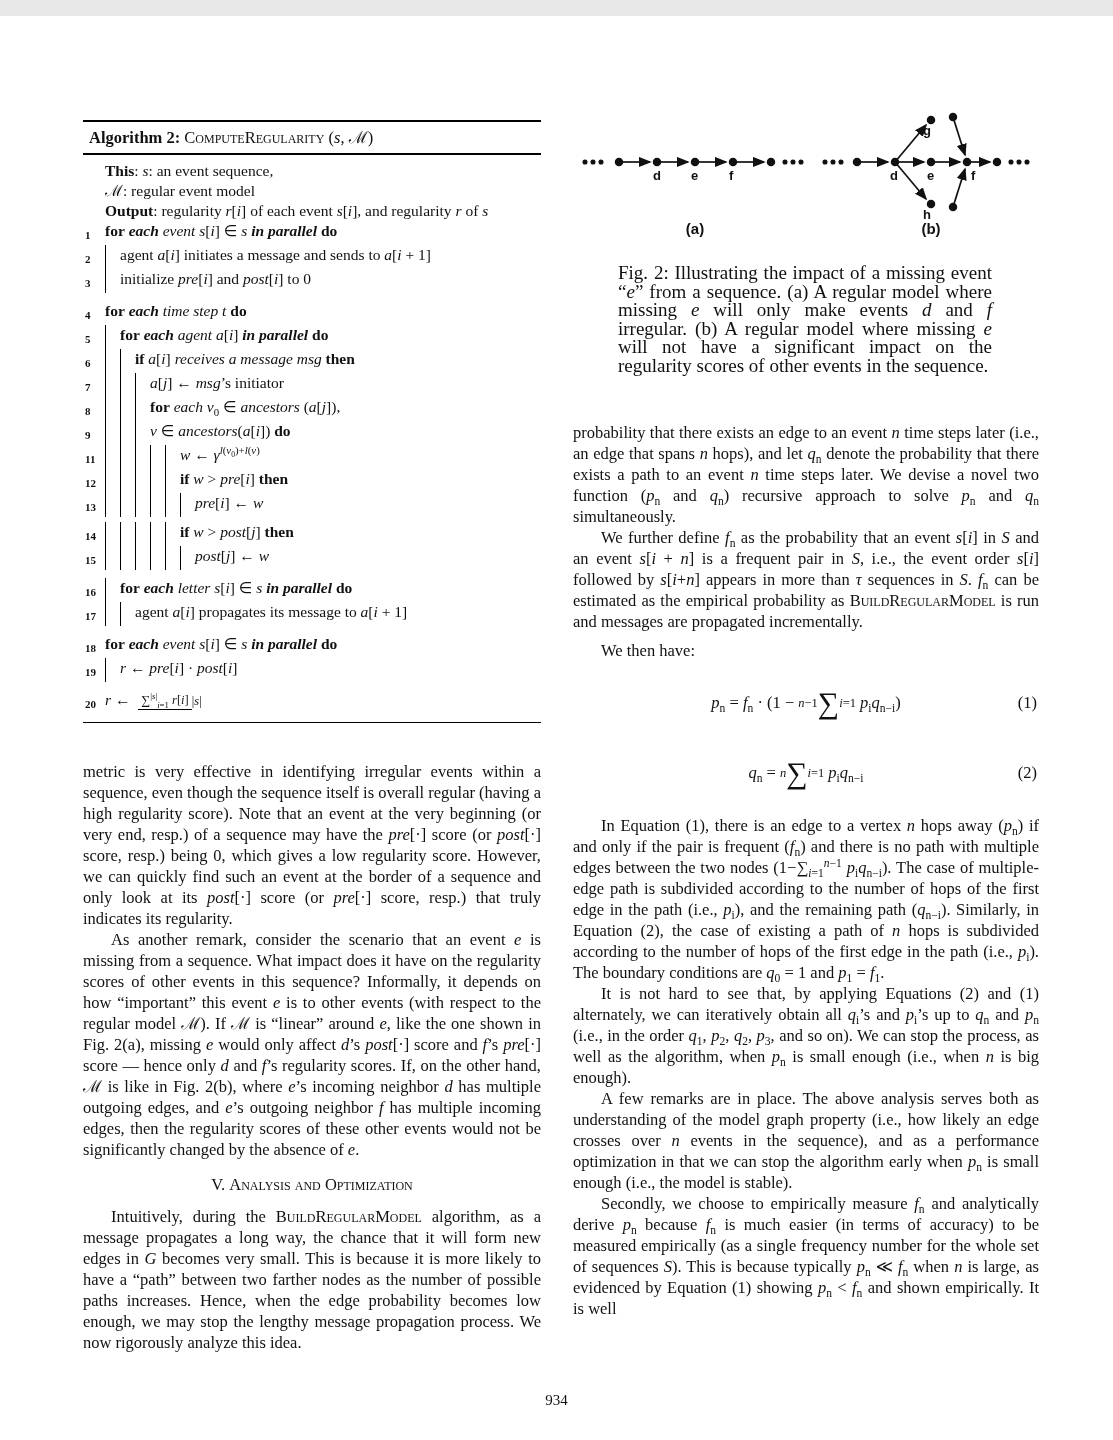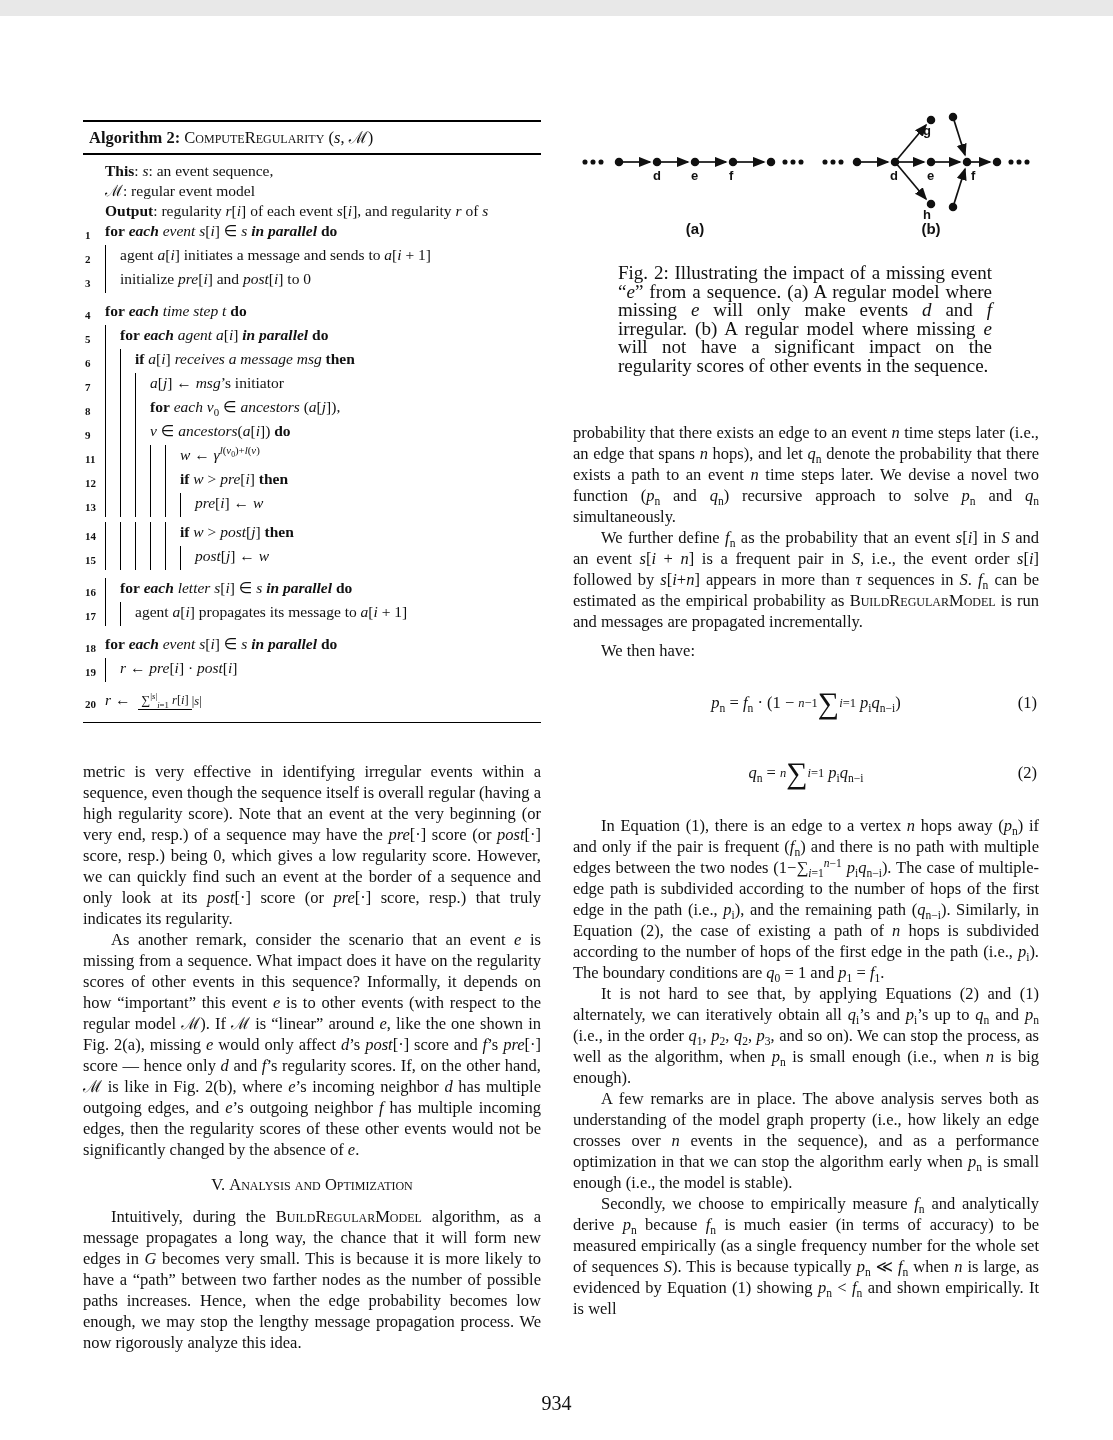--- a/index.html
+++ b/index.html
@@ -58,21 +58,21 @@
     font-size:19px; line-height:18.5px; text-align:justify;
   }
   .body-start { margin-top:47px; }
 
   
   .eq-row { position:relative; display:flex; align-items:center; justify-content:center; font-size:16.5px; margin:14px 0 14px 0; min-height:56px; }
   .eq-sum { display:inline-flex; align-items:center; line-height:1; margin:0 4px; font-size:12.5px; }
   .eq-sum .sym { font-size:30px; line-height:0.85; padding:2px 0 2px 0; }
   .eq-tag { position:absolute; right:2px; top:50%; transform:translateY(-50%); }
 
-  .pageno { position:absolute; left:0; right:0; top:1376px; text-align:center; font-size:20px; }
+  .pageno { position:absolute; left:0; right:0; top:1376px; text-align:center; font-size:15px; }
 
   svg text { font-family:"Liberation Sans", sans-serif; }
 </style>
 </head>
 <body>
 
 <div class="page">
 
   <div class="col left">
 

